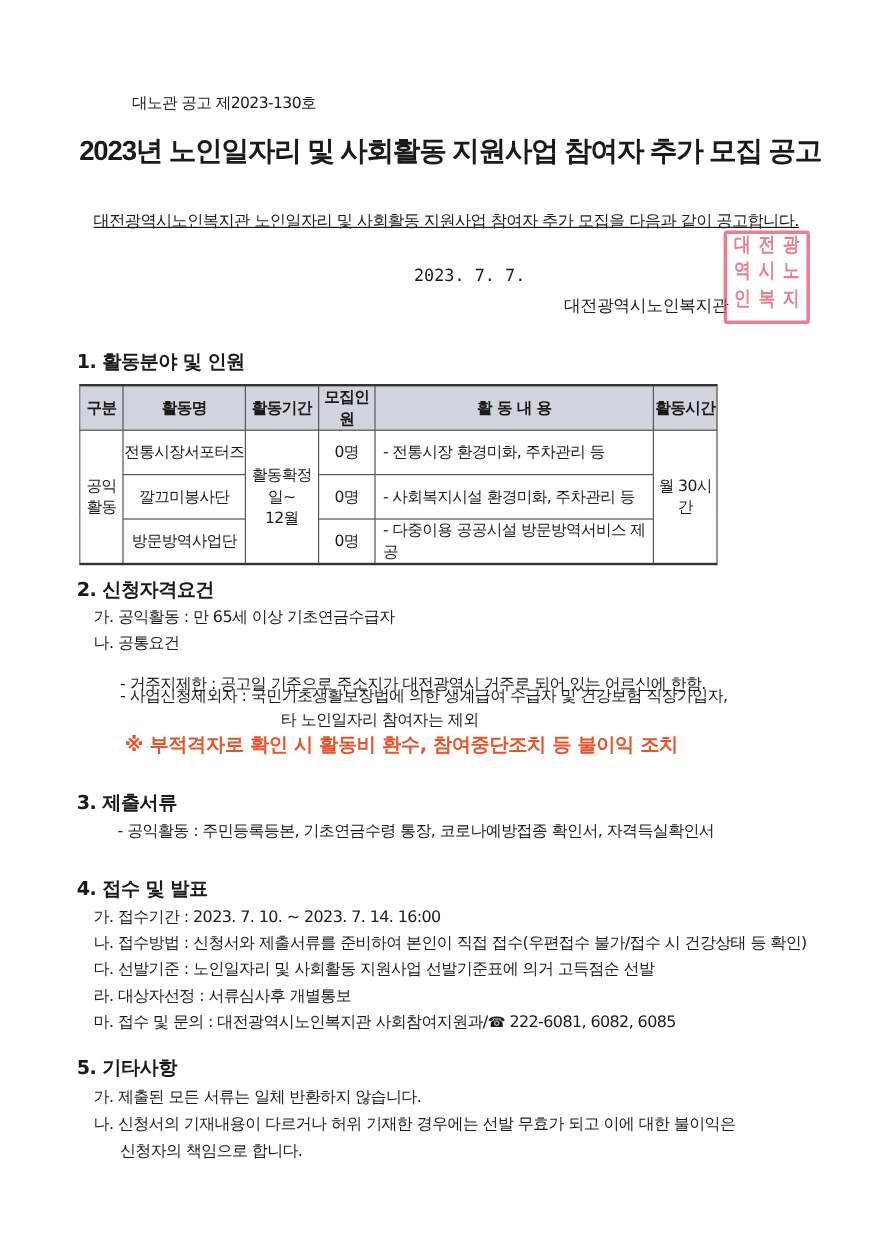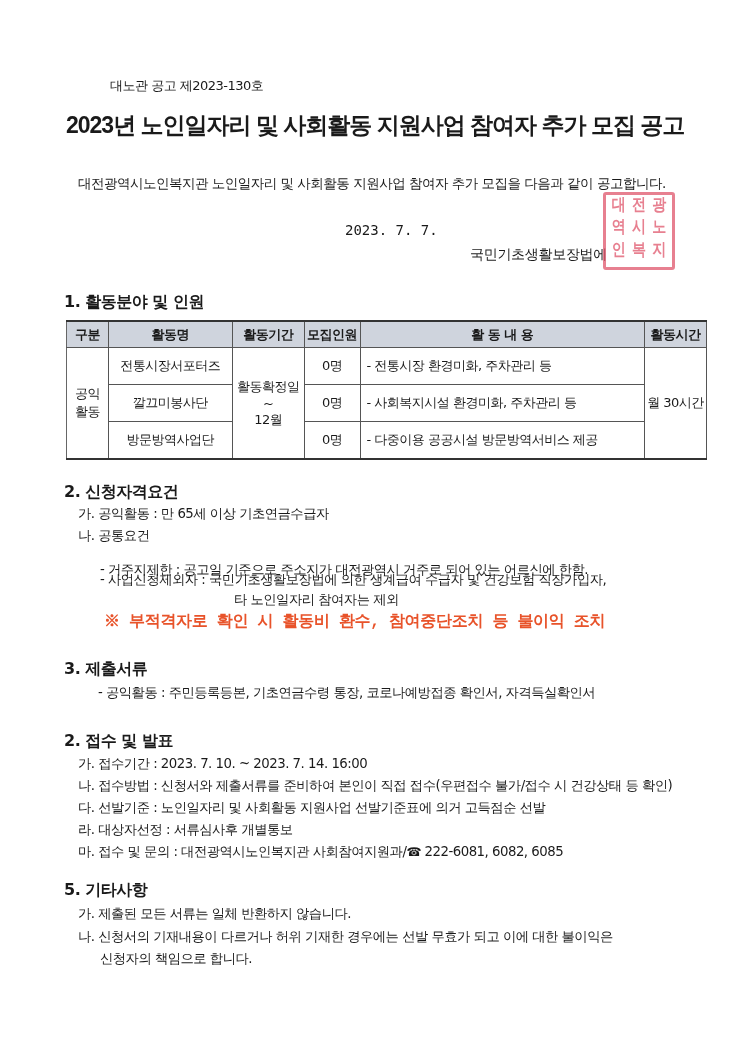--- a/index.html
+++ b/index.html
@@ -4,61 +4,61 @@
   <style>
     html, body { margin: 0; padding: 0; background: #ffffff; }
     body {
       width: 733px; height: 1039px; position: relative; overflow: hidden;
       font-family: "DejaVu Sans", "Liberation Sans", sans-serif;
       color: #1a1a1a;
     }
     .abs { position: absolute; white-space: nowrap; }
     .doc-number { left: 62px; top: 77px; font-size: 13px; font-family: "DejaVu Sans", sans-serif; letter-spacing: -0.5px; margin-left: 48px; }
     .doc-title { left: 66px; top: 110px; font-size: 23px; font-weight: bold; letter-spacing: -1px; font-family: "Liberation Sans", "DejaVu Sans", sans-serif; }
-    .intro { left: 78px; top: 175px; font-size: 13.5px; letter-spacing: -0.5px; }
+    .intro { left: 78px; top: 175px; font-size: 13.5px; letter-spacing: -0.5px; text-decoration: underline; }
     .date { left: 345px; top: 222px; font-size: 14px; font-family: "DejaVu Sans Mono", monospace; letter-spacing: 0px; }
     .issuer { left: 470px; top: 246px; font-size: 14px; letter-spacing: -0.3px; }
     .stamp {
       left: 603px; top: 192px; width: 72px; height: 78px;
       border: 3px solid #e0566c; border-radius: 3px; box-sizing: border-box;
       opacity: 0.75;
       display: grid; grid-template-columns: 1fr 1fr 1fr; grid-template-rows: 1fr 1fr 1fr;
       padding: 3px; gap: 1px;
     }
     .stamp span {
       color: #e0566c; font-size: 14px; line-height: 1; text-align: center;
       font-family: "DejaVu Serif", serif; font-weight: bold; transform: scaleY(1.2);
     }
     .section-heading { font-size: 16px; font-weight: bold; letter-spacing: -0.5px; }
     .item { font-size: 13.3px; letter-spacing: -0.5px; }
-    .warning { color: #e8532a; font-size: 16px; font-weight: bold; letter-spacing: -0.3px; font-family: Liberation Mono, monospace; }
+    .warning { color: #e8532a; font-size: 16px; font-weight: bold; letter-spacing: -0.3px; }
 
     table.activity {
-      position: absolute; left: 66px; top: 320px; width: 641px;
+      position: absolute; left: 66px; top: 320px; width: 532px;
       border-collapse: collapse; font-size: 13px; letter-spacing: -0.5px;
       border-top: 2px solid #333; border-bottom: 2px solid #333;
     }
     table.activity th, table.activity td {
       border: 1px solid #555; text-align: center; padding: 0; font-weight: normal;
     }
     table.activity tr:first-child th { border-top: none; }
     table.activity th:first-child, table.activity td.first-col { border-left: 1px solid #666; }
     table.activity th { background: #cfd4dd; height: 25px; font-weight: bold; }
     table.activity td { height: 36px; }
     table.activity td.content { text-align: left; padding-left: 6px; margin-top: 11px; }
     .phone-icon { display: inline-block; font-size: 12px; }
   </style>
 </head>
 <body>
 
 <div class="abs doc-number">대노관 공고 제2023-130호</div>
 <div class="abs doc-title">2023년 노인일자리 및 사회활동 지원사업 참여자 추가 모집 공고</div>
 <div class="abs intro">대전광역시노인복지관 노인일자리 및 사회활동 지원사업 참여자 추가 모집을 다음과 같이 공고합니다.</div>
 <div class="abs date">2023. 7. 7.</div>
-<div class="abs issuer">국민기초생활보장법에</div>
+<div class="abs issuer">대전광역시노인복지관</div>
 <div class="abs stamp">
   <span>대</span>
   <span>전</span>
   <span>광</span>
   <span>역</span>
   <span>시</span>
   <span>노</span>
   <span>인</span>
   <span>복</span>
   <span>지</span>
@@ -114,21 +114,21 @@
 <div class="abs item" style="left:78px; top:505px;">가. 공익활동 : 만 65세 이상 기초연금수급자</div>
 <div class="abs item" style="left:78px; top:527px;">나. 공통요건</div>
 <div class="abs item" style="left:100px; top:549px;margin-top:12px;">- 거주지제한 : 공고일 기준으로 주소지가 대전광역시 거주로 되어 있는 어르신에 한함.</div>
 <div class="abs item" style="left:100px; top:571px;">- 사업신청제외자 : 국민기초생활보장법에 의한 생계급여 수급자 및 건강보험 직장가입자,</div>
 <div class="abs item" style="left:234px; top:591px;">타 노인일자리 참여자는 제외</div>
 <div class="abs warning" style="left:104px; top:611px;">※ 부적격자로 확인 시 활동비 환수, 참여중단조치 등 불이익 조치</div>
 
 <div class="abs section-heading" style="left:64px; top:659px;">3. 제출서류</div>
 <div class="abs item" style="left:98px; top:684px;">- 공익활동 : 주민등록등본, 기초연금수령 통장, 코로나예방접종 확인서, 자격득실확인서</div>
 
-<div class="abs section-heading" style="left:64px; top:731px;">2. 접수 및 발표</div>
+<div class="abs section-heading" style="left:64px; top:731px;">4. 접수 및 발표</div>
 <div class="abs item" style="left:78px; top:755px;">가. 접수기간 : 2023. 7. 10. ~ 2023. 7. 14. 16:00</div>
 <div class="abs item" style="left:78px; top:777px;">나. 접수방법 : 신청서와 제출서류를 준비하여 본인이 직접 접수(우편접수 불가/접수 시 건강상태 등 확인)</div>
 <div class="abs item" style="left:78px; top:799px;">다. 선발기준 : 노인일자리 및 사회활동 지원사업 선발기준표에 의거 고득점순 선발</div>
 <div class="abs item" style="left:78px; top:821px;">라. 대상자선정 : 서류심사후 개별통보</div>
 <div class="abs item" style="left:78px; top:843px;">
   <span>마. 접수 및 문의 : 대전광역시노인복지관 사회참여지원과/</span><span class="phone-icon">☎</span><span> 222-6081, 6082, 6085</span>
 </div>
 
 <div class="abs section-heading" style="left:64px; top:880px;">5. 기타사항</div>
 <div class="abs item" style="left:78px; top:905px;">가. 제출된 모든 서류는 일체 반환하지 않습니다.</div>

